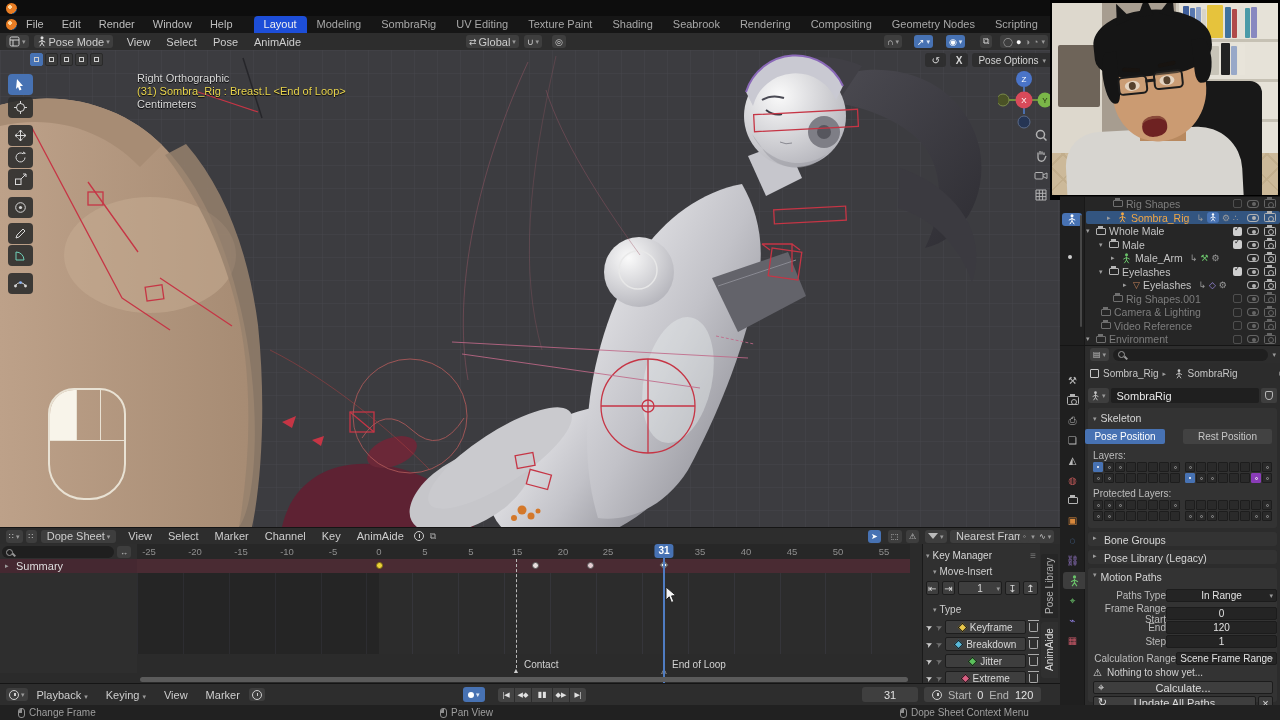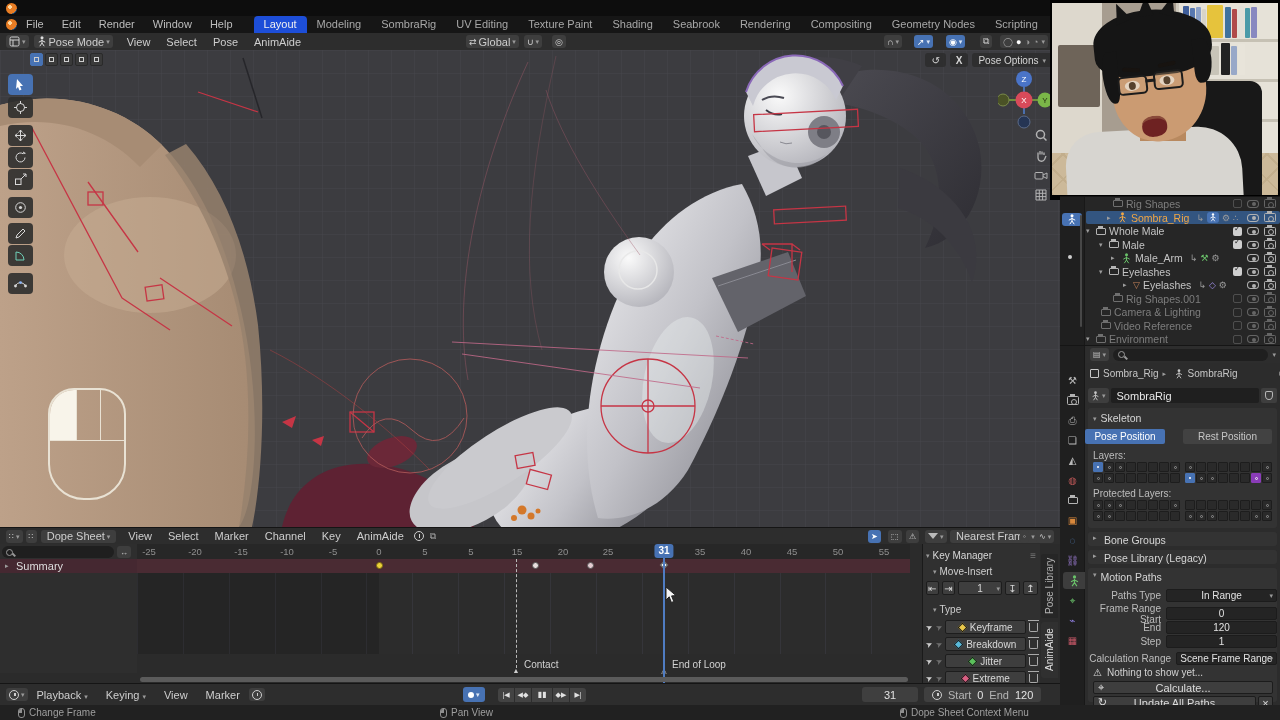--- a/index.html
+++ b/index.html
@@ -102,21 +102,21 @@
   .seg{position:absolute;height:15px;border-radius:2px;font-size:10px;display:flex;align-items:center;justify-content:center}
   .seg.on{background:#4772b3;color:#fff}.seg.off{background:#424242;color:#c6c6c6}
   .grid8{position:absolute;display:grid;grid-template-columns:repeat(8,10px);grid-auto-rows:10px;gap:1px}
   .c{background:#2a2a2a;border:1px solid #1d1d1d;border-radius:1px;position:relative}
   .c.d::after{content:"";position:absolute;inset:2.5px;border:1px solid #8f8f8f;border-radius:50%}
   .c.on{background:#4772b3;border-color:#4772b3}
   .c.on::after{content:"";position:absolute;inset:3px;background:#fff;border-radius:1px}
   .c.pu{background:#8a3cb8;border-color:#8a3cb8}
   .c.pu::after{content:"";position:absolute;inset:2.5px;border:1px solid #eee;border-radius:50%}
   .mp-row{position:absolute;left:28px;width:189px;height:13px;display:flex;align-items:center;font-size:10px}
-  .mp-lab{width:78px;text-align:right;padding-right:5px;color:#bdbdbd}
+  .mp-lab{width:78px;text-align:right;color:#bdbdbd}
   .mp-field{flex:1;background:#242424;border:1px solid #1c1c1c;border-radius:2px;height:13px;
     display:flex;align-items:center;justify-content:center;color:#e2e2e2;position:relative}
   .mp-field .chev{position:absolute;right:3px}
   .btnw{background:#3e3e3e;border:1px solid #1c1c1c;border-radius:2px;height:13px;display:flex;align-items:center;justify-content:center;color:#dcdcdc}
   
   #dope{position:absolute;left:0;top:527px;width:1060px;height:156px;background:#2b2b2b;border-top:1px solid #151515}
   #ds-head{position:absolute;left:0;top:0;width:100%;height:16px;background:#2d2d2d;display:flex;align-items:center;color:#cecece}
   #ds-head .m{padding:0 8px}
   #ds-ruler{position:absolute;left:137px;top:16px;width:773px;height:15px;background:#272727;font-size:9.5px;color:#8f8f8f}
   #ds-ruler span{position:absolute;transform:translateX(-50%);top:2px}
@@ -337,20 +337,25 @@
     <path d="M270,300 C330,330 390,380 430,420" stroke="#b04040" opacity=".5" fill="none"></path>
     <g fill="#d4782a">
       <circle cx="522" cy="460" r="4.5"></circle>
         <circle cx="531" cy="466" r="3.5"></circle>
         <circle cx="514" cy="468" r="3"></circle>
         <circle cx="538" cy="461" r="2.5"></circle>
     </g>
   </svg>
 
   
+  <div id="vp-overlay">
+    <div>Right Orthographic</div>
+    <div class="ctx">(31) Sombra_Rig : Breast.L &lt;End of Loop&gt;</div>
+    <div>Centimeters</div>
+  </div>
 
   
   <div id="toolopts">
     <span class="sq blue"></span>
     <span class="sq"></span>
     <span class="sq"></span>
     <span class="sq"></span>
     <span class="sq"></span>
   </div>
   <div id="poseopts">

